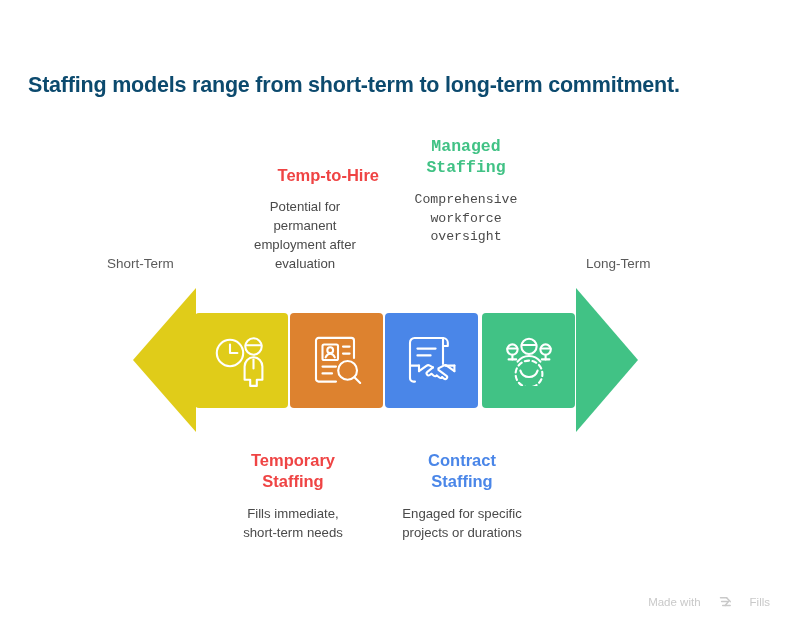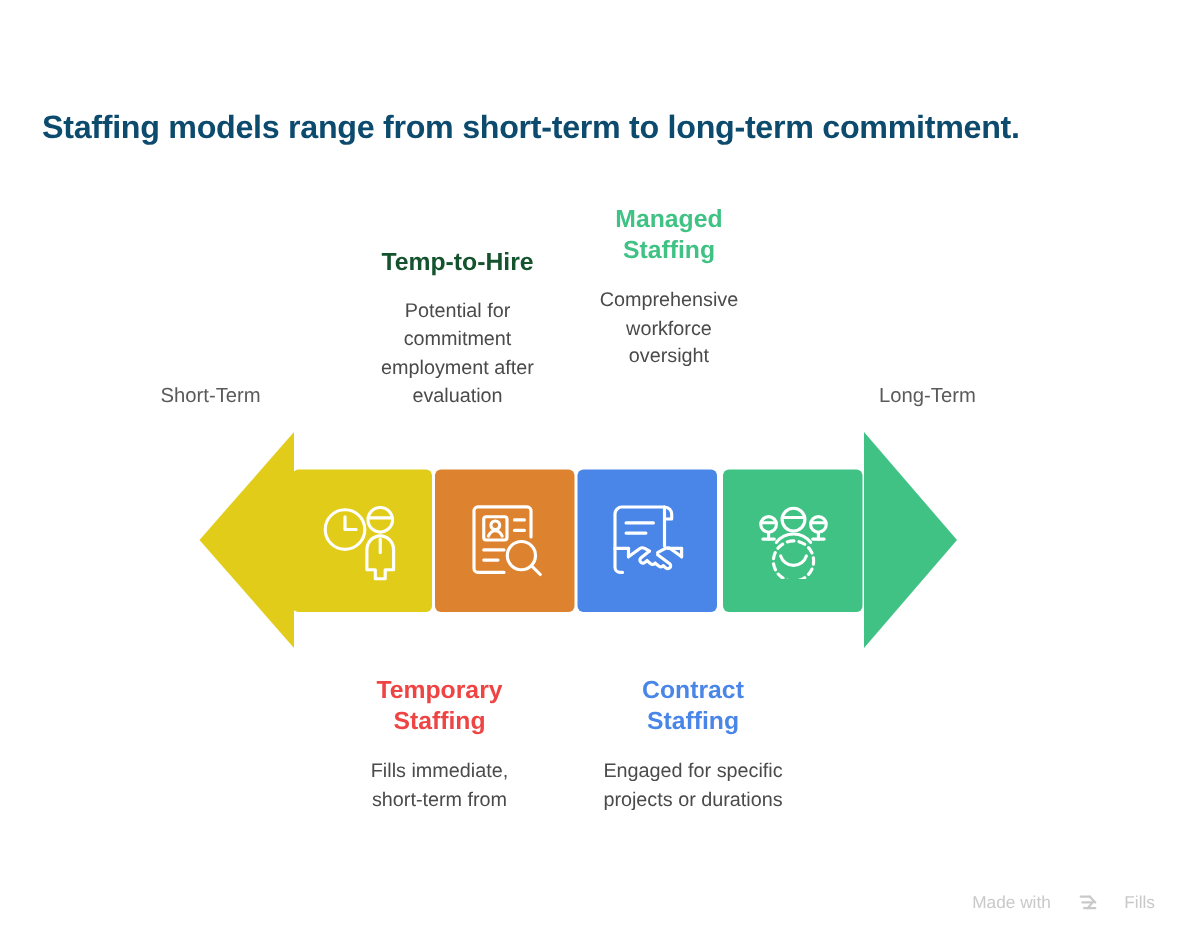--- a/index.html
+++ b/index.html
@@ -89,23 +89,23 @@
   }
   .callout-desc {
     margin-top:12px;
     font-size:13.2px;
     color:#4a4a4a;
     line-height:1.42;
   }
 
   
   #callout-temp-to-hire { left:231px; top:165px; width:148px; }
-  #callout-temp-to-hire .callout-title { color:#14532d; }
-
-  #callout-managed { left:372px; top:136px; width:148px; }
+  #callout-temp-to-hire .callout-title { color:#ef4444;text-align:right; }
+
+  #callout-managed { left:392px; top:136px; width:148px;font-family:Liberation Mono, monospace; }
   #callout-managed .callout-title { color:#41C285; }
 
   
   #callout-temporary { left:218px; top:450px; width:150px; }
   #callout-temporary .callout-title { color:#ef4444; }
 
   #callout-contract { left:384px; top:450px; width:156px; }
   #callout-contract .callout-title { color:#4A86E8; }
 
   
@@ -208,21 +208,21 @@
         <path d="M27 24.6 c-7.4 0-13.4 6-13.4 13.4 0 7.4 6 13.4 13.4 13.4 7.4 0 13.4-6 13.4-13.4 0-7.4-6-13.4-13.4-13.4 z" stroke-dasharray="4.2 3.4"></path>
         <path d="M18.4 34.6 a9 9 0 0 0 17.2 0"></path>
       </svg>
     </span>
   </div>
 
   <div id="callout-temp-to-hire" class="callout">
     <div class="callout-title">Temp-to-Hire</div>
     <div class="callout-desc">
       <div>Potential for</div>
-      <div>commitment</div>
+      <div>permanent</div>
       <div>employment after</div>
       <div>evaluation</div>
     </div>
   </div>
 
   <div id="callout-managed" class="callout">
     <div class="callout-title">
       <div>Managed</div>
       <div>Staffing</div>
     </div>
@@ -233,21 +233,21 @@
     </div>
   </div>
 
   <div id="callout-temporary" class="callout">
     <div class="callout-title">
       <div>Temporary</div>
       <div>Staffing</div>
     </div>
     <div class="callout-desc">
       <div>Fills immediate,</div>
-      <div>short-term from</div>
+      <div>short-term needs</div>
     </div>
   </div>
 
   <div id="callout-contract" class="callout">
     <div class="callout-title">
       <div>Contract</div>
       <div>Staffing</div>
     </div>
     <div class="callout-desc">
       <div>Engaged for specific</div>

